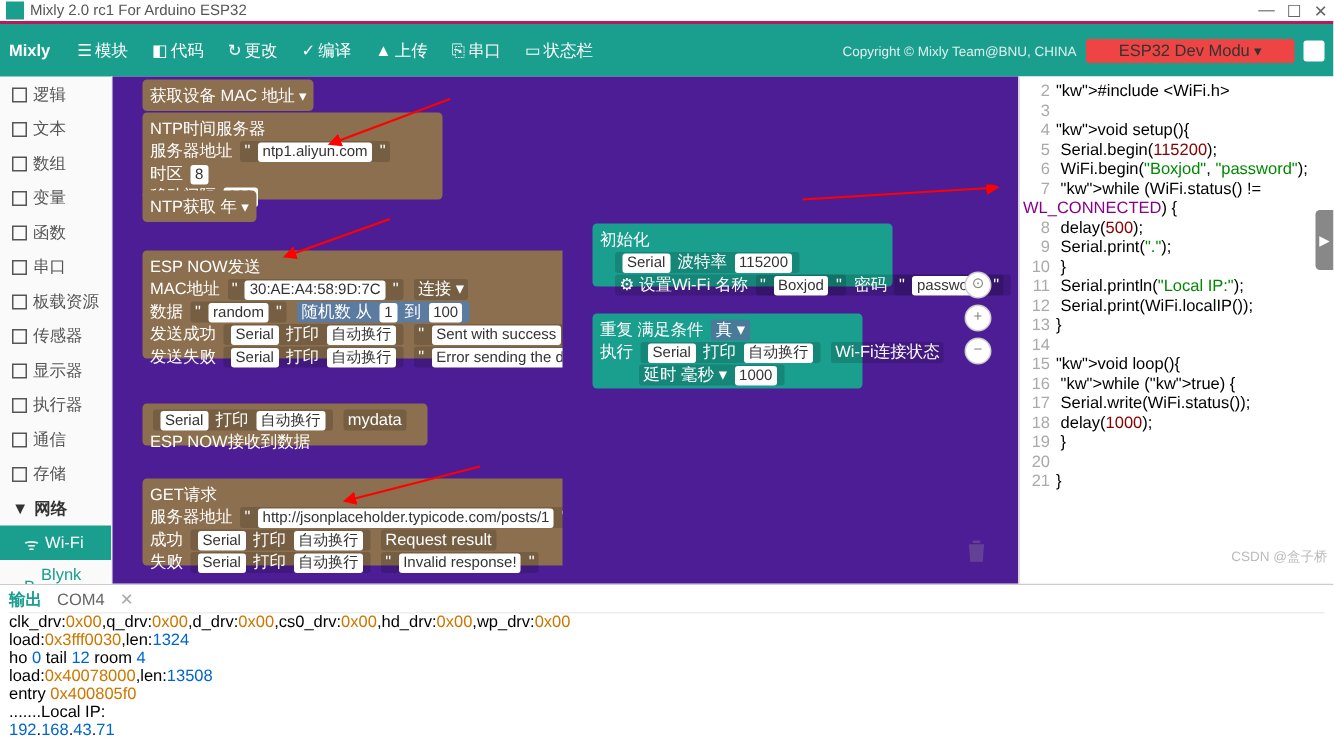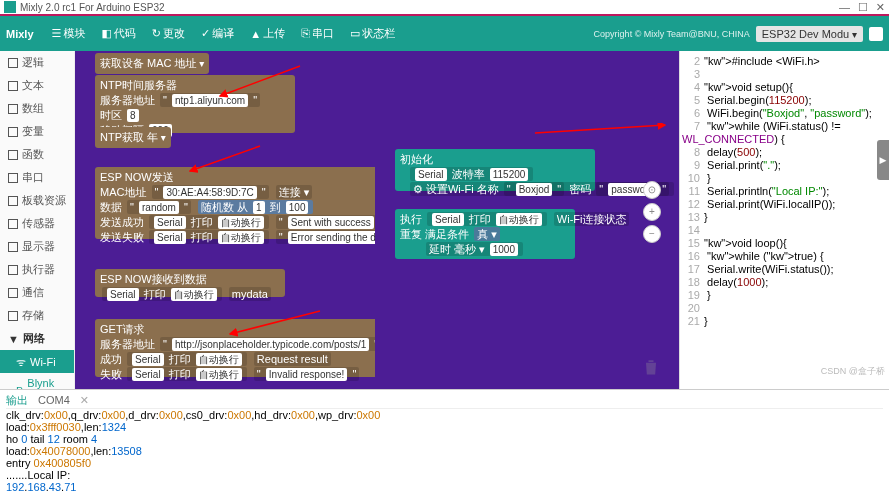--- a/index.html
+++ b/index.html
@@ -5,21 +5,21 @@
 *{margin:0;padding:0;box-sizing:border-box;font-family:Arial,sans-serif;font-size:11px}
 body{background:#fff;width:889px;height:500px;overflow:hidden;position:relative}
 .titlebar{height:16px;background:#fff;display:flex;align-items:center;padding:0 4px;border-bottom:2px solid #be185d}
 .titlebar .icon{width:12px;height:12px;background:#1a9e8e;margin-right:4px}
 .titlebar .title{flex:1;font-size:10px;color:#555}
 .titlebar .btns{display:flex;gap:8px;font-size:10px;color:#666}
 .toolbar{height:35px;background:#1a9e8e;display:flex;align-items:center;padding:0 6px;color:#fff;font-size:11px}
 .toolbar .logo{font-weight:bold;margin-right:10px}
 .toolbar .tbtn{padding:0 8px;cursor:pointer;display:flex;align-items:center;gap:2px}
 .toolbar .right{margin-left:auto;display:flex;align-items:center;gap:6px}
-.toolbar .board{background:#e5e5e5;color:#333;padding:2px 6px;border-radius:2px;font-size:10px}
+.toolbar .board{background:#ef4444;color:#333;padding:2px 22px;border-radius:2px;font-size:10px}
 .toolbar .gear{width:14px;height:14px;background:#fff;border-radius:2px}
 .main{display:flex;height:338px}
 .sidebar{width:75px;background:#fafafa;border-right:1px solid #eee;overflow-y:auto}
 .sidebar .cat{padding:4px 8px;font-size:11px;color:#555;display:flex;align-items:center;gap:4px;cursor:pointer}
 .sidebar .cat.active{background:#1a9e8e;color:#fff}
 .sidebar .cat .ico{width:10px;height:10px;border:1px solid currentColor;flex-shrink:0}
 .sidebar .cat.head{font-weight:bold;color:#333}
 .workspace{flex:1;background:#4c1d95;position:relative;overflow:hidden}
 .ws-left{position:absolute;left:0;top:0;width:300px;height:100%;overflow:hidden}
 .ws-right{position:absolute;left:320px;top:0;width:250px;height:100%}
@@ -31,21 +31,21 @@
 .block{position:absolute;border-radius:3px;padding:3px 5px;color:#fff;font-size:10px;white-space:nowrap}
 .block input,.block .inp{background:#fff;color:#333;border:none;padding:1px 3px;font-size:10px;border-radius:2px;margin:0 2px}
 .block .sub{background:rgba(0,0,0,0.15);border-radius:2px;padding:1px 3px;margin:0 2px}
 .brown{background:#8b6f4e}
 .brown2{background:#a0826d}
 .teal{background:#1a9e8e}
 .purple{background:#7b5a8e}
 .output{height:120px;border-top:1px solid #ccc;background:#fff;font-family:monospace;font-size:10px;padding:2px 6px;line-height:12px;overflow:hidden}
 .output .tabs{display:flex;gap:10px;border-bottom:1px solid #eee;padding:2px 0}
 .output .tab{color:#666;cursor:pointer}
-.output .tab.active{color:#1a9e8e;font-weight:normal}
+.output .tab.active{color:#1a9e8e;font-weight:bold}
 .hex{color:#c70}
 .num2{color:#06c}
 .watermark{position:absolute;right:4px;bottom:122px;font-size:9px;color:#bbb}
 .arrow{position:absolute;pointer-events:none}
 .trash{position:absolute;right:18px;bottom:10px;width:20px;height:24px;opacity:0.3}
 .zoom{position:absolute;right:18px;top:130px;display:flex;flex-direction:column;gap:4px}
 .zoom div{width:18px;height:18px;border:1px solid #ccc;border-radius:9px;background:#fff;text-align:center;line-height:16px;color:#888;font-size:10px}
 .collapse{position:absolute;right:0;top:140px;width:12px;height:40px;background:#888;color:#fff;display:flex;align-items:center;justify-content:center;border-radius:3px 0 0 3px;font-size:9px}
 </style>
 </head>
@@ -148,42 +148,42 @@
 
       <div class="block brown" style="top:116px;left:20px;width:305px;height:72px">
         <div>ESP NOW发送</div>
         <div><span>MAC地址</span> <span class="sub teal">" <span class="inp">30:AE:A4:58:9D:7C</span> "</span> <span class="sub brown2">连接 ▾</span></div>
         <div><span>数据</span> <span class="sub teal">" <span class="inp">random</span> "</span> <span class="sub" style="background:#5b7ba0"><span>随机数 从</span> <span class="inp">1</span> <span>到</span> <span class="inp">100</span></span></div>
         <div><span>发送成功</span> <span class="sub brown2"><span class="inp">Serial</span> <span>打印</span> <span class="inp">自动换行</span></span> <span class="sub teal">" <span class="inp">Sent with success</span> "</span></div>
         <div><span>发送失败</span> <span class="sub brown2"><span class="inp">Serial</span> <span>打印</span> <span class="inp">自动换行</span></span> <span class="sub teal">" <span class="inp">Error sending the data</span> "</span></div>
       </div>
 
       <div class="block brown" style="top:218px;left:20px;width:190px;height:28px">
+        <div><span class="sub brown2"><span class="inp">Serial</span> <span>打印</span> <span class="inp">自动换行</span></span> <span class="sub purple"><span>mydata</span></span></div>
         <div>ESP NOW接收到数据</div>
-        <div><span class="sub brown2"><span class="inp">Serial</span> <span>打印</span> <span class="inp">自动换行</span></span> <span class="sub purple"><span>mydata</span></span></div>
       </div>
 
       <div class="block brown" style="top:268px;left:20px;width:308px;height:58px">
         <div>GET请求</div>
         <div><span>服务器地址</span> <span class="sub teal">" <span class="inp">http://jsonplaceholder.typicode.com/posts/1</span> "</span></div>
         <div><span>成功</span> <span class="sub brown2"><span class="inp">Serial</span> <span>打印</span> <span class="inp">自动换行</span></span> <span class="sub purple"><span>Request result</span></span></div>
         <div><span>失败</span> <span class="sub brown2"><span class="inp">Serial</span> <span>打印</span> <span class="inp">自动换行</span></span> <span class="sub teal">" <span class="inp">Invalid response!</span> "</span></div>
       </div>
     </div>
 
     <div class="ws-right">
       <div class="block teal" style="top:98px;left:0;width:200px;height:42px">
         <div>初始化</div>
         <div style="margin-left:8px"><span class="sub brown2"><span class="inp">Serial</span> <span>波特率</span> <span class="inp">115200</span></span></div>
         <div style="margin-left:8px"><span class="sub brown">⚙ <span>设置Wi-Fi 名称</span> <span class="sub teal">" <span class="inp">Boxjod</span> "</span> <span>密码</span> <span class="sub teal">" <span class="inp">password</span> "</span></span></div>
       </div>
 
       <div class="block teal" style="top:158px;left:0;width:180px;height:50px">
+        <div><span>重复</span> <span>满足条件</span> <span class="sub" style="background:#4a7a9a"><span>真</span> ▾</span></div>
         <div><span>执行</span> <span class="sub brown2"><span class="inp">Serial</span> <span>打印</span> <span class="inp">自动换行</span></span> <span class="sub brown"><span>Wi-Fi连接状态</span></span></div>
-        <div><span>重复</span> <span>满足条件</span> <span class="sub" style="background:#4a7a9a"><span>真</span> ▾</span></div>
         <div style="margin-left:24px"><span class="sub teal"><span>延时 毫秒</span> ▾ <span class="inp">1000</span></span></div>
       </div>
     </div>
 
     <svg class="arrow" style="top:10px;left:135px" width="100" height="40">
         <defs>
           <marker id="ah" markerWidth="6" markerHeight="6" refX="5" refY="3" orient="auto">
             <path d="M0,0 L6,3 L0,6 Z" fill="red"></path>
           </marker>
         </defs>

